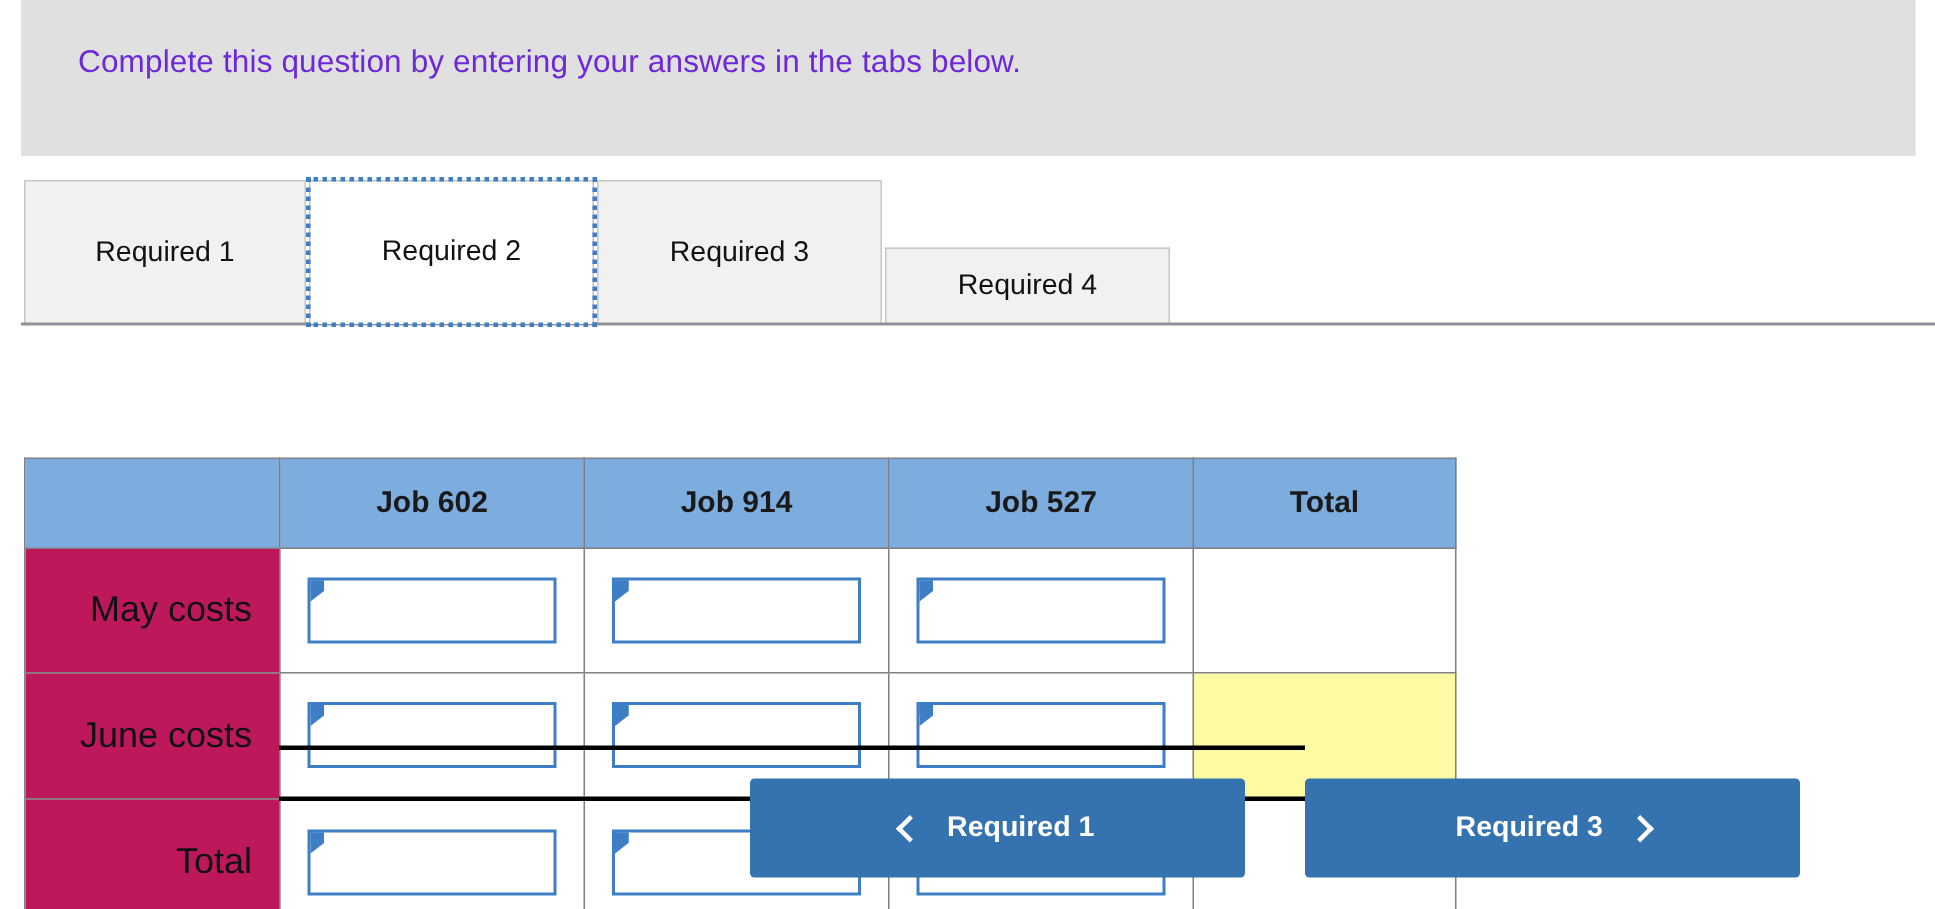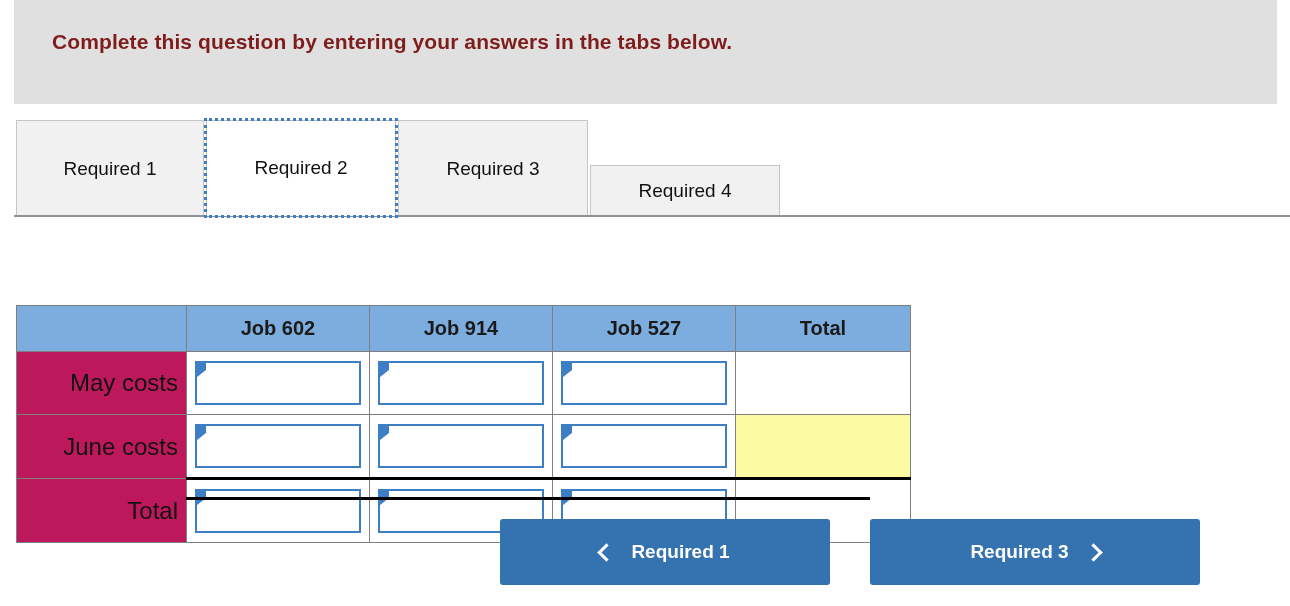--- a/index.html
+++ b/index.html
@@ -28,22 +28,22 @@
     top: 0px;
     width: 1263px;
     height: 104px;
     background: #e0e0e0;
     display: flex;
     align-items: flex-start;
   }
   .instruction-text {
     margin: 30px 0 0 38px;
     font-size: 21px;
-    font-weight: bold;
-    color: #7f1d1d;
+    font-weight: normal;
+    color: #6d28d9;
     letter-spacing: 0.1px;
     white-space: nowrap;
   }
 
   
   .tab-strip {
     position: absolute;
     left: 16px;
     top: 120px;
     height: 96px;
@@ -110,21 +110,21 @@
   
   .answer-table {
     position: absolute;
     left: 16px;
     top: 305px;
     border-collapse: collapse;
     table-layout: fixed;
   }
   .answer-table td, .answer-table th {
     border: 1px solid #808080;
-    padding: 8px;
+    padding: 18px;
     margin: 0;
   }
   .col-label  { width: 170px; }
   .col-job    { width: 170px; }
   .col-total  { width: 175px; }
 
   .answer-table thead th {
     background: #7dadde;
     height: 46px;
     font-size: 20px;

